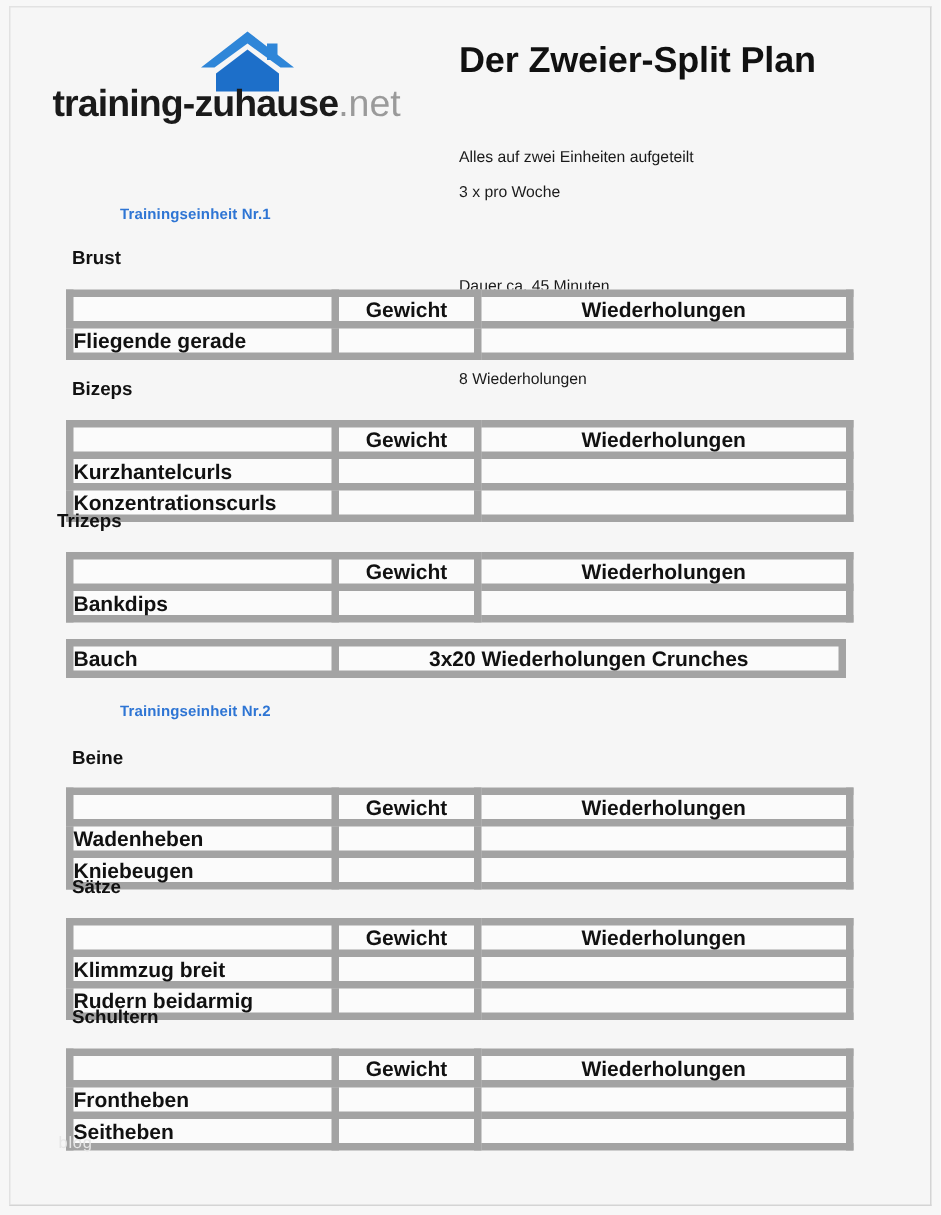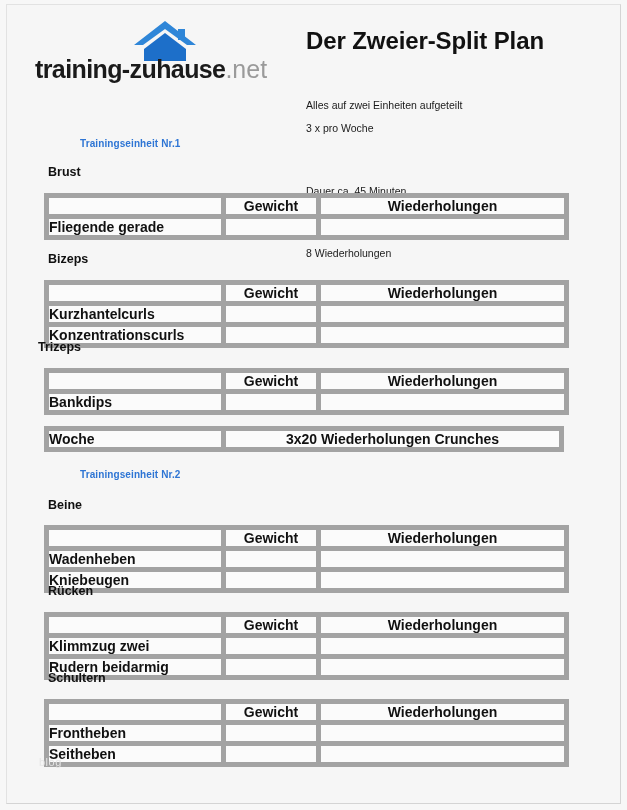--- a/index.html
+++ b/index.html
@@ -239,21 +239,21 @@
           <td class="c-name blue">Bankdips</td>
           <td class="c-weight"></td>
           <td class="c-reps"></td>
         </tr>
       </tbody>
         </table>
 
       <table class="plan" style="left:37px; top:421px;">
         <tbody>
             <tr>
-          <td class="c-name blue">Woche</td>
+          <td class="c-name blue">Bauch</td>
           <td class="span-note" colspan="2" style="width:333px;">3x20 Wiederholungen Crunches</td>
         </tr>
       </tbody>
         </table>
 
       <div class="unit-label" style="left:73px; top:464px;">Trainingseinheit Nr.2</div>
 
       <div class="group-title" style="left:41px; top:493px;">Beine</div>
       <table class="plan" style="left:37px; top:520px;">
         <tbody>
@@ -268,30 +268,30 @@
           <td class="c-reps"></td>
         </tr>
         <tr>
           <td class="c-name blue">Kniebeugen</td>
           <td class="c-weight"></td>
           <td class="c-reps"></td>
         </tr>
       </tbody>
         </table>
 
-      <div class="group-title" style="left:41px; top:579px;">Rücken</div>
+      <div class="group-title" style="left:41px; top:579px;">Sätze</div>
       <table class="plan" style="left:37px; top:607px;">
         <tbody>
             <tr>
           <td class="c-name head"></td>
           <td class="c-weight head">Gewicht</td>
           <td class="c-reps head">Wiederholungen</td>
         </tr>
         <tr>
-          <td class="c-name blue">Klimmzug zwei</td>
+          <td class="c-name blue">Klimmzug breit</td>
           <td class="c-weight"></td>
           <td class="c-reps"></td>
         </tr>
         <tr>
           <td class="c-name blue">Rudern beidarmig</td>
           <td class="c-weight"></td>
           <td class="c-reps"></td>
         </tr>
       </tbody>
         </table>

